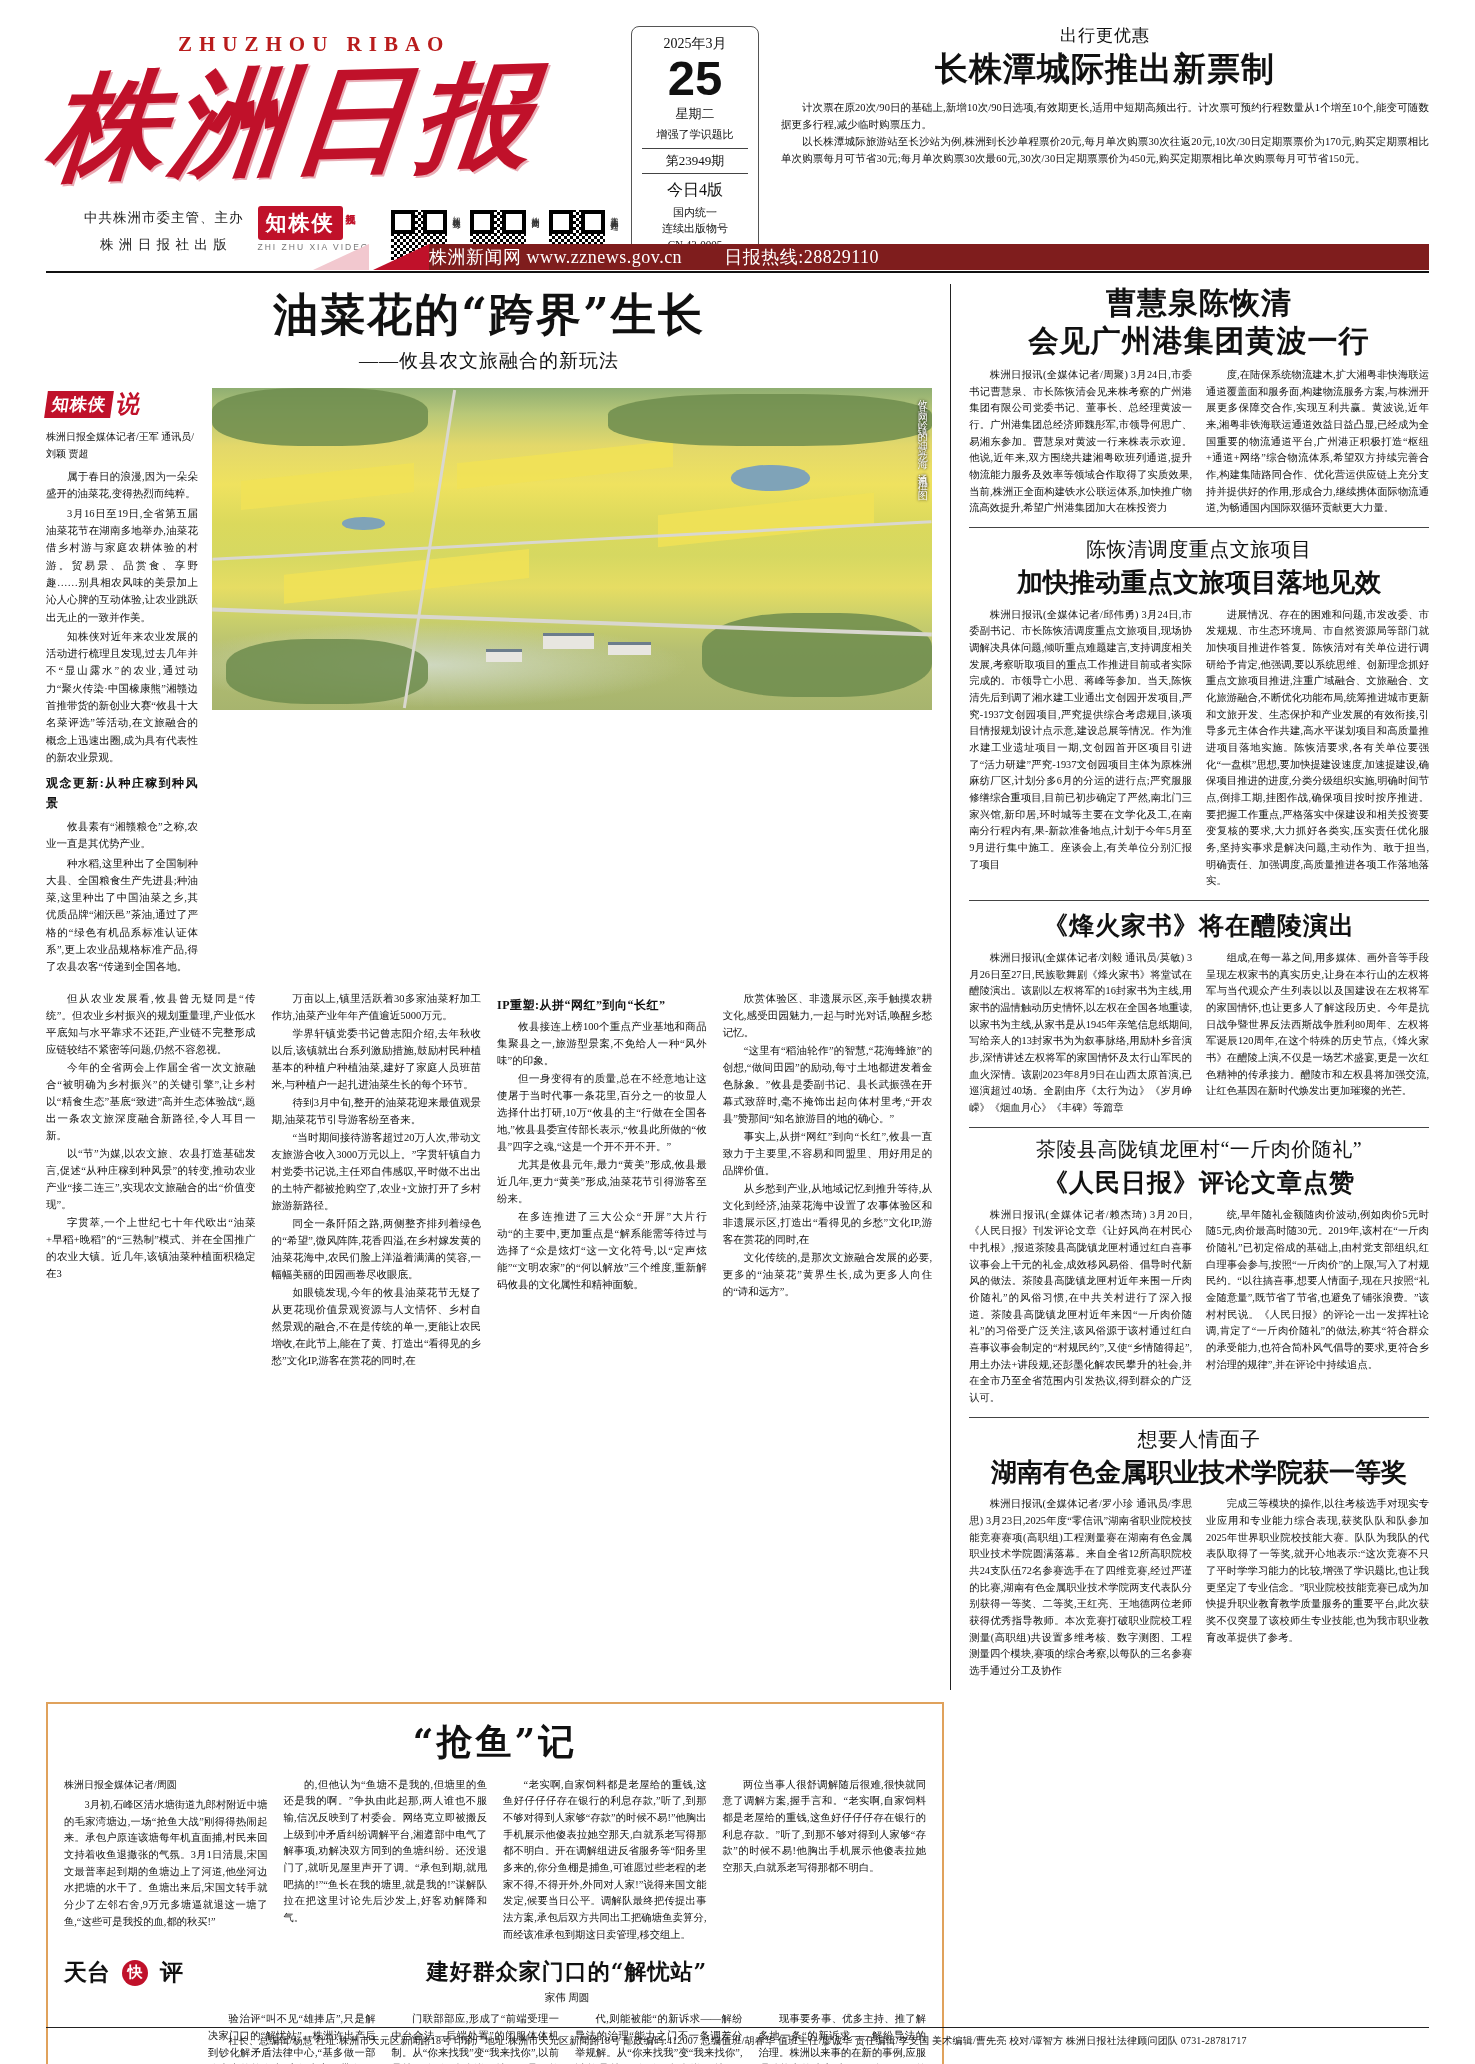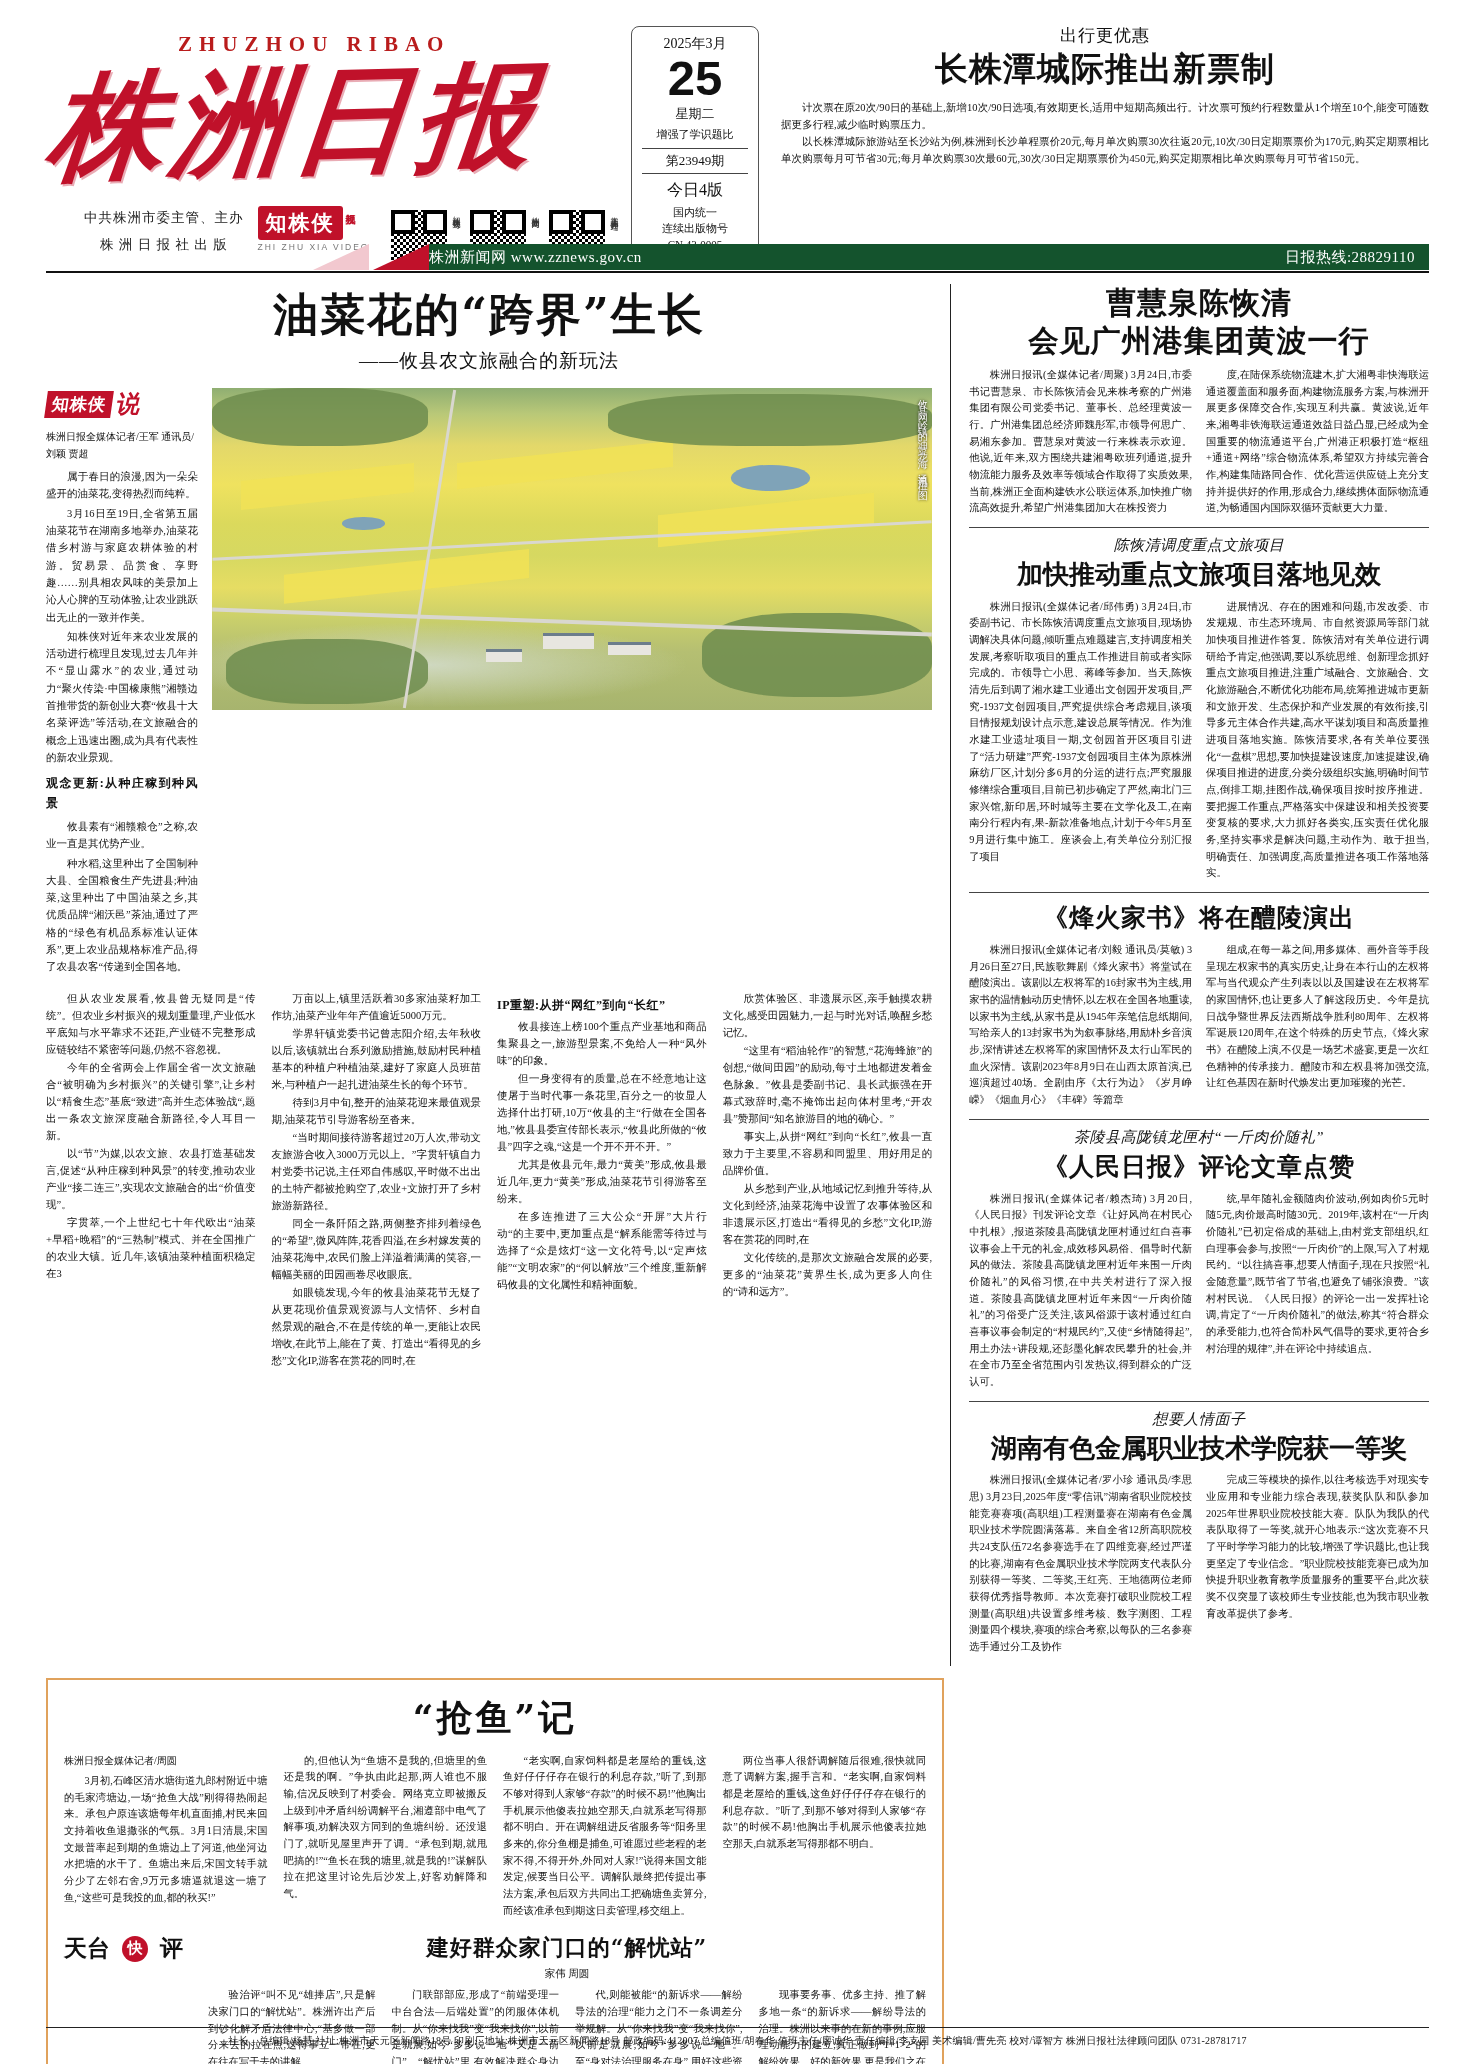--- a/index.html
+++ b/index.html
@@ -73,22 +73,22 @@
   .ta-head { text-align:center; font-size: 33px; font-weight:bold; letter-spacing:1px; line-height:1.2;
              font-family:"DejaVu Sans", sans-serif; }
   .ta-cols { display:flex; gap:16px; margin-top:10px; }
   .ta-col { flex:1; font-size:10.5px; line-height:1.62; text-align: justify; letter-spacing:.1px;}
   .ta-col p { text-indent: 2em; }
 
   
   .redbar-wrap { position:relative; height: 30px; margin-top: 4px; }
   .redbar {
     position:absolute; right:0; top:0; height:26px; width: 1000px;
-    background:#14532d; color:#fff; display:flex; align-items:center; justify-content:space-between;
-    gap: 42px; padding-right: 14px; font-size: 15px; letter-spacing:.5px;
+    background:#7f1d1d; color:#fff; display:flex; align-items:center; justify-content:flex-start;
+    gap: 42px; padding-right: 14px; font-size: 18px; letter-spacing:.5px;
   }
   .redbar::before{
     content:""; position:absolute; left:-56px; top:0; width:0;height:0;
     border-style:solid; border-width: 0 0 26px 56px; border-color: transparent transparent #C0112A transparent;
   }
   .pinkslash { position:absolute; left:-116px; top:0; width:0;height:0;
     border-style:solid; border-width: 0 0 26px 56px; border-color: transparent transparent #f2c8cf transparent;}
   .blackline { position:absolute; left:0; right:0; top: 27px; border-top: 2.2px solid #111;}
 
   
@@ -134,21 +134,21 @@
   
   .feat-cols { display:flex; gap: 16px; margin-top: 12px; }
   .fc { flex:1; font-size:10.5px; line-height:1.62; text-align:justify;}
   .fc p { text-indent:2em; margin-bottom:1px; }
   .fc h4 { font-size:12px; font-weight:bold; margin:6px 0 3px; letter-spacing:.5px; text-indent:0;}
 
   
   .r-item { margin-bottom: 10px; }
   .r-head1 { text-align:center; font-size: 30px; font-weight:bold; line-height:1.25; letter-spacing:1px;
              font-family:"DejaVu Sans", sans-serif; }
-  .r-shoulder { text-align:center; font-size: 15px; margin-bottom:3px; letter-spacing:.5px;font-style:italic;}
+  .r-shoulder { text-align:center; font-size: 20px; margin-bottom:3px; letter-spacing:.5px;}
   .r-head2 { text-align:center; font-size: 26px; font-weight:bold; letter-spacing:0px; line-height:1.25;
              font-family:"DejaVu Sans", sans-serif;}
   .r-head-song { text-align:center; font-size: 25px; font-weight:bold; letter-spacing:1px;
                  font-family:"DejaVu Serif", serif; }
   .r-cols { display:flex; gap:14px; margin-top:8px;}
   .r-col { flex:1; font-size:10.3px; line-height:1.62; text-align:justify;}
   .r-col p { text-indent:2em; }
   .hr-thin { border-top:1px solid #444; margin: 8px 0; }
 
   

